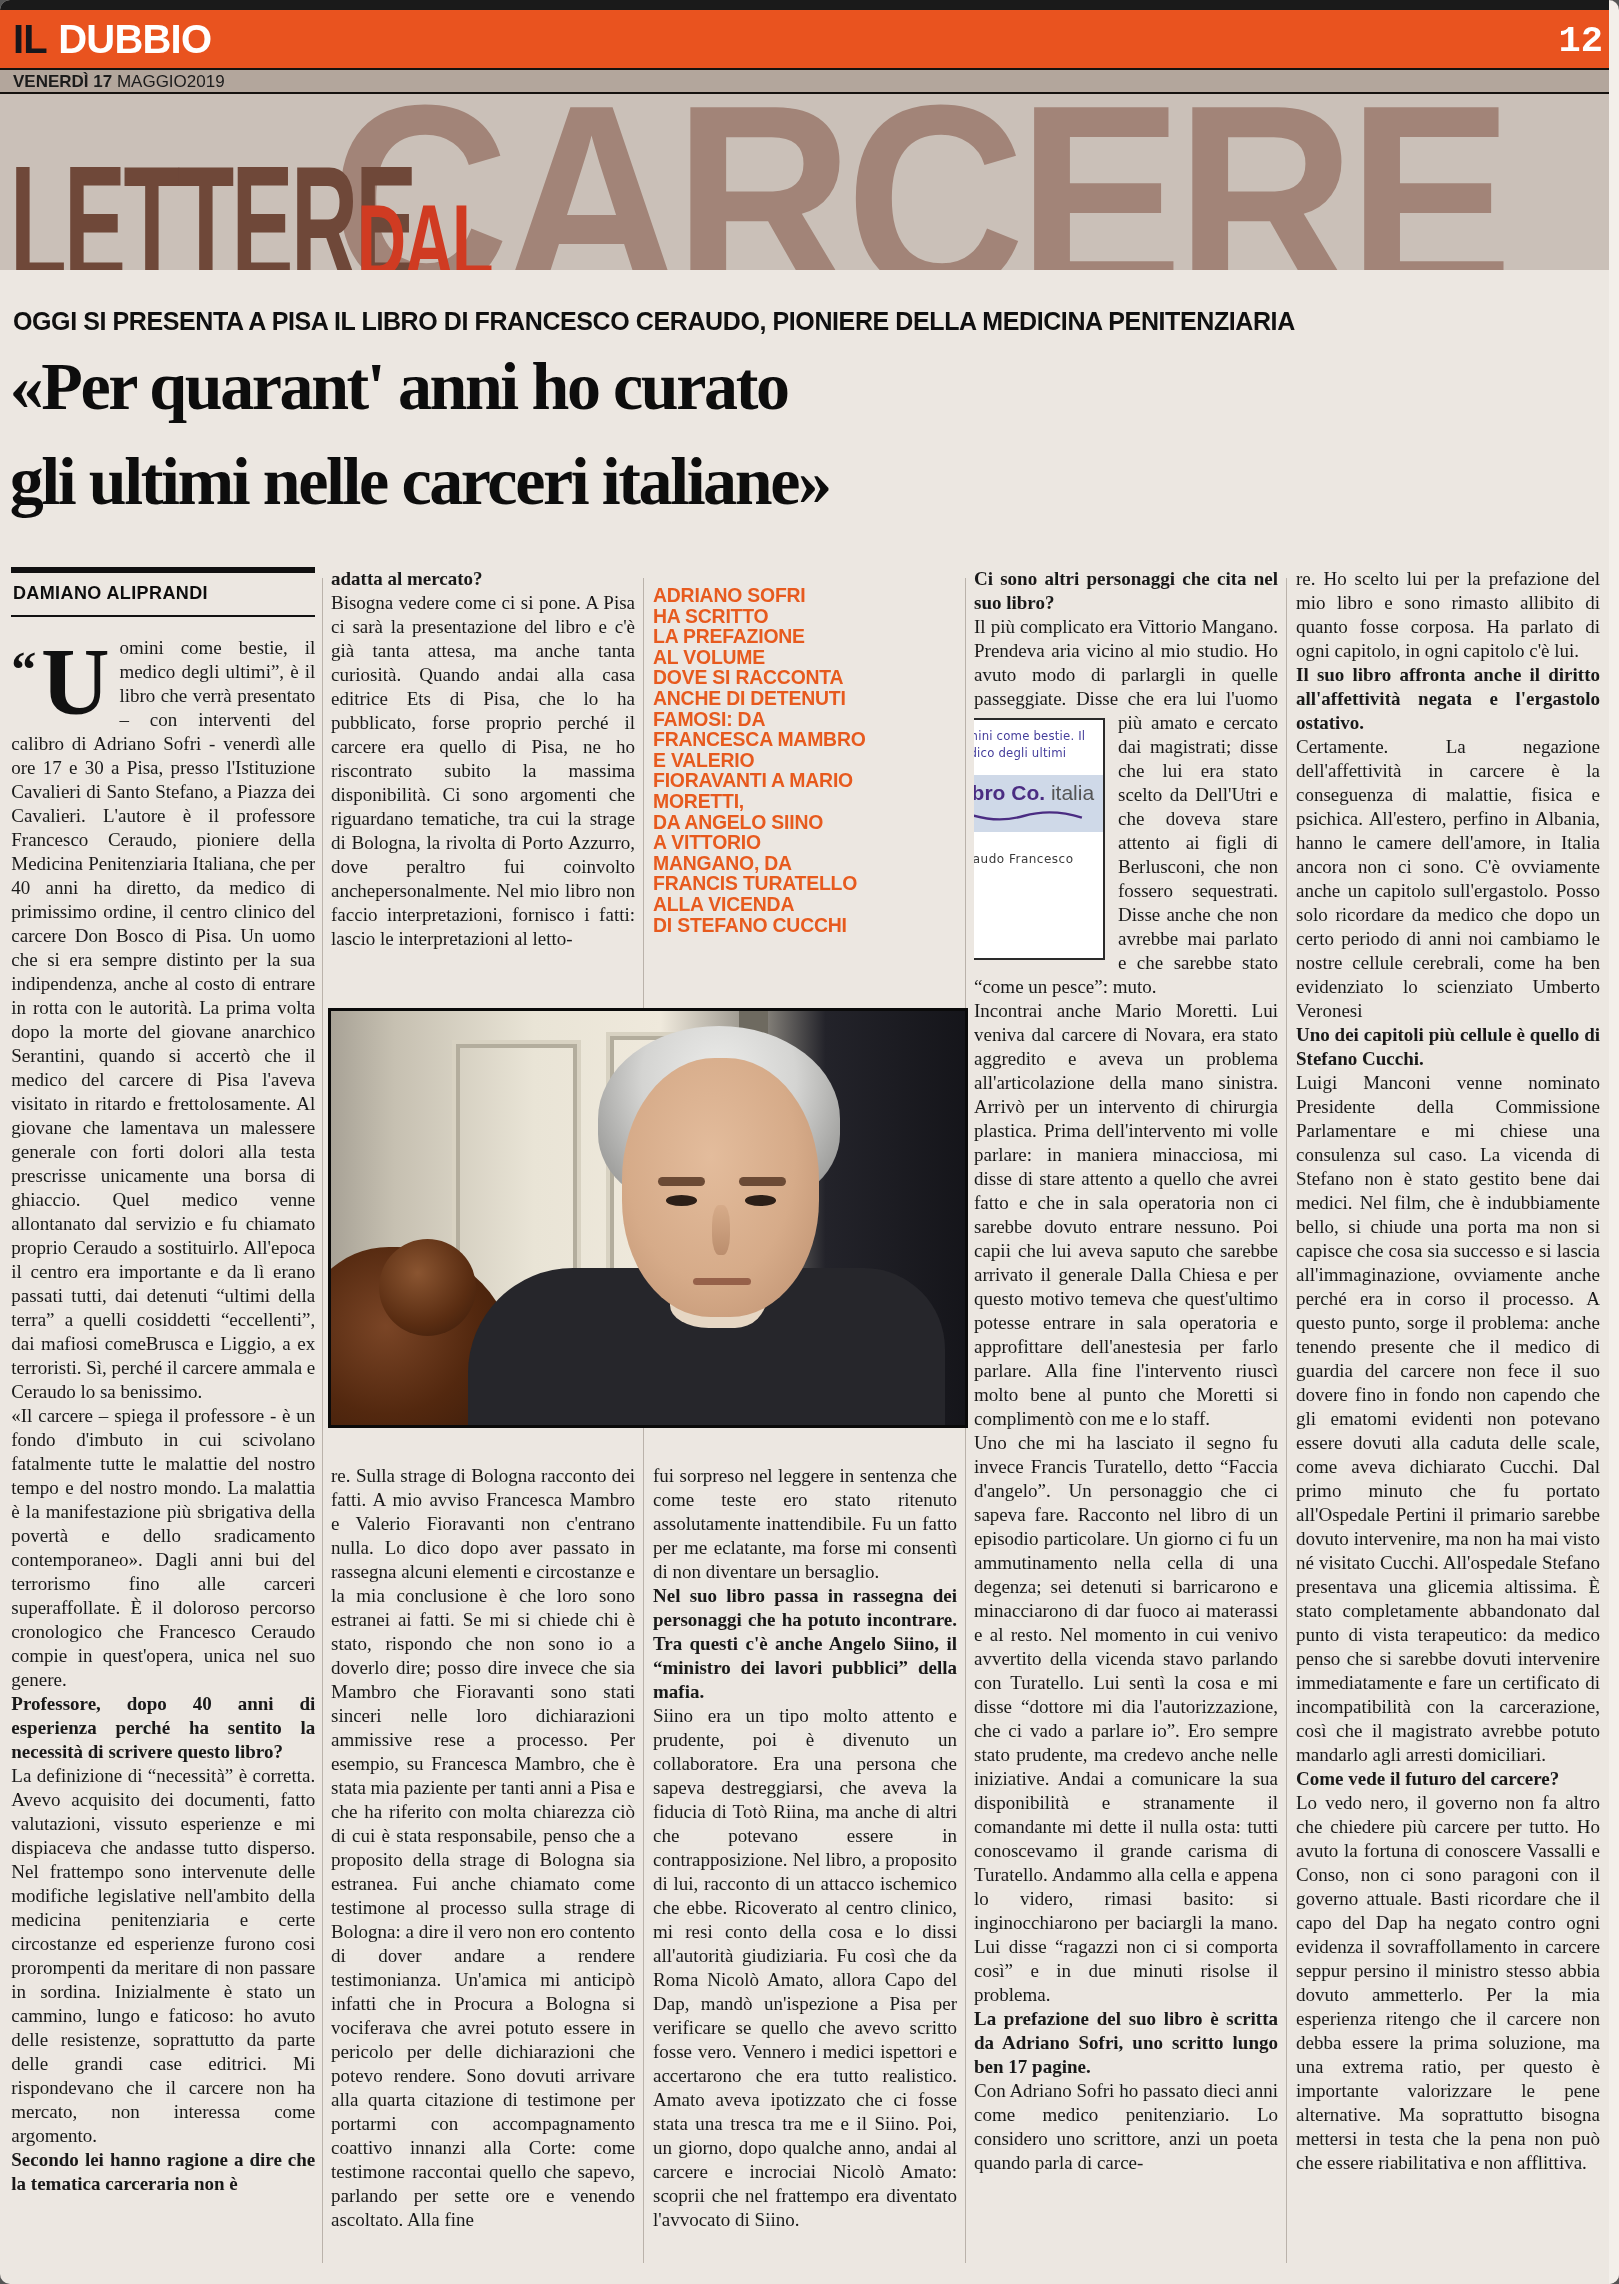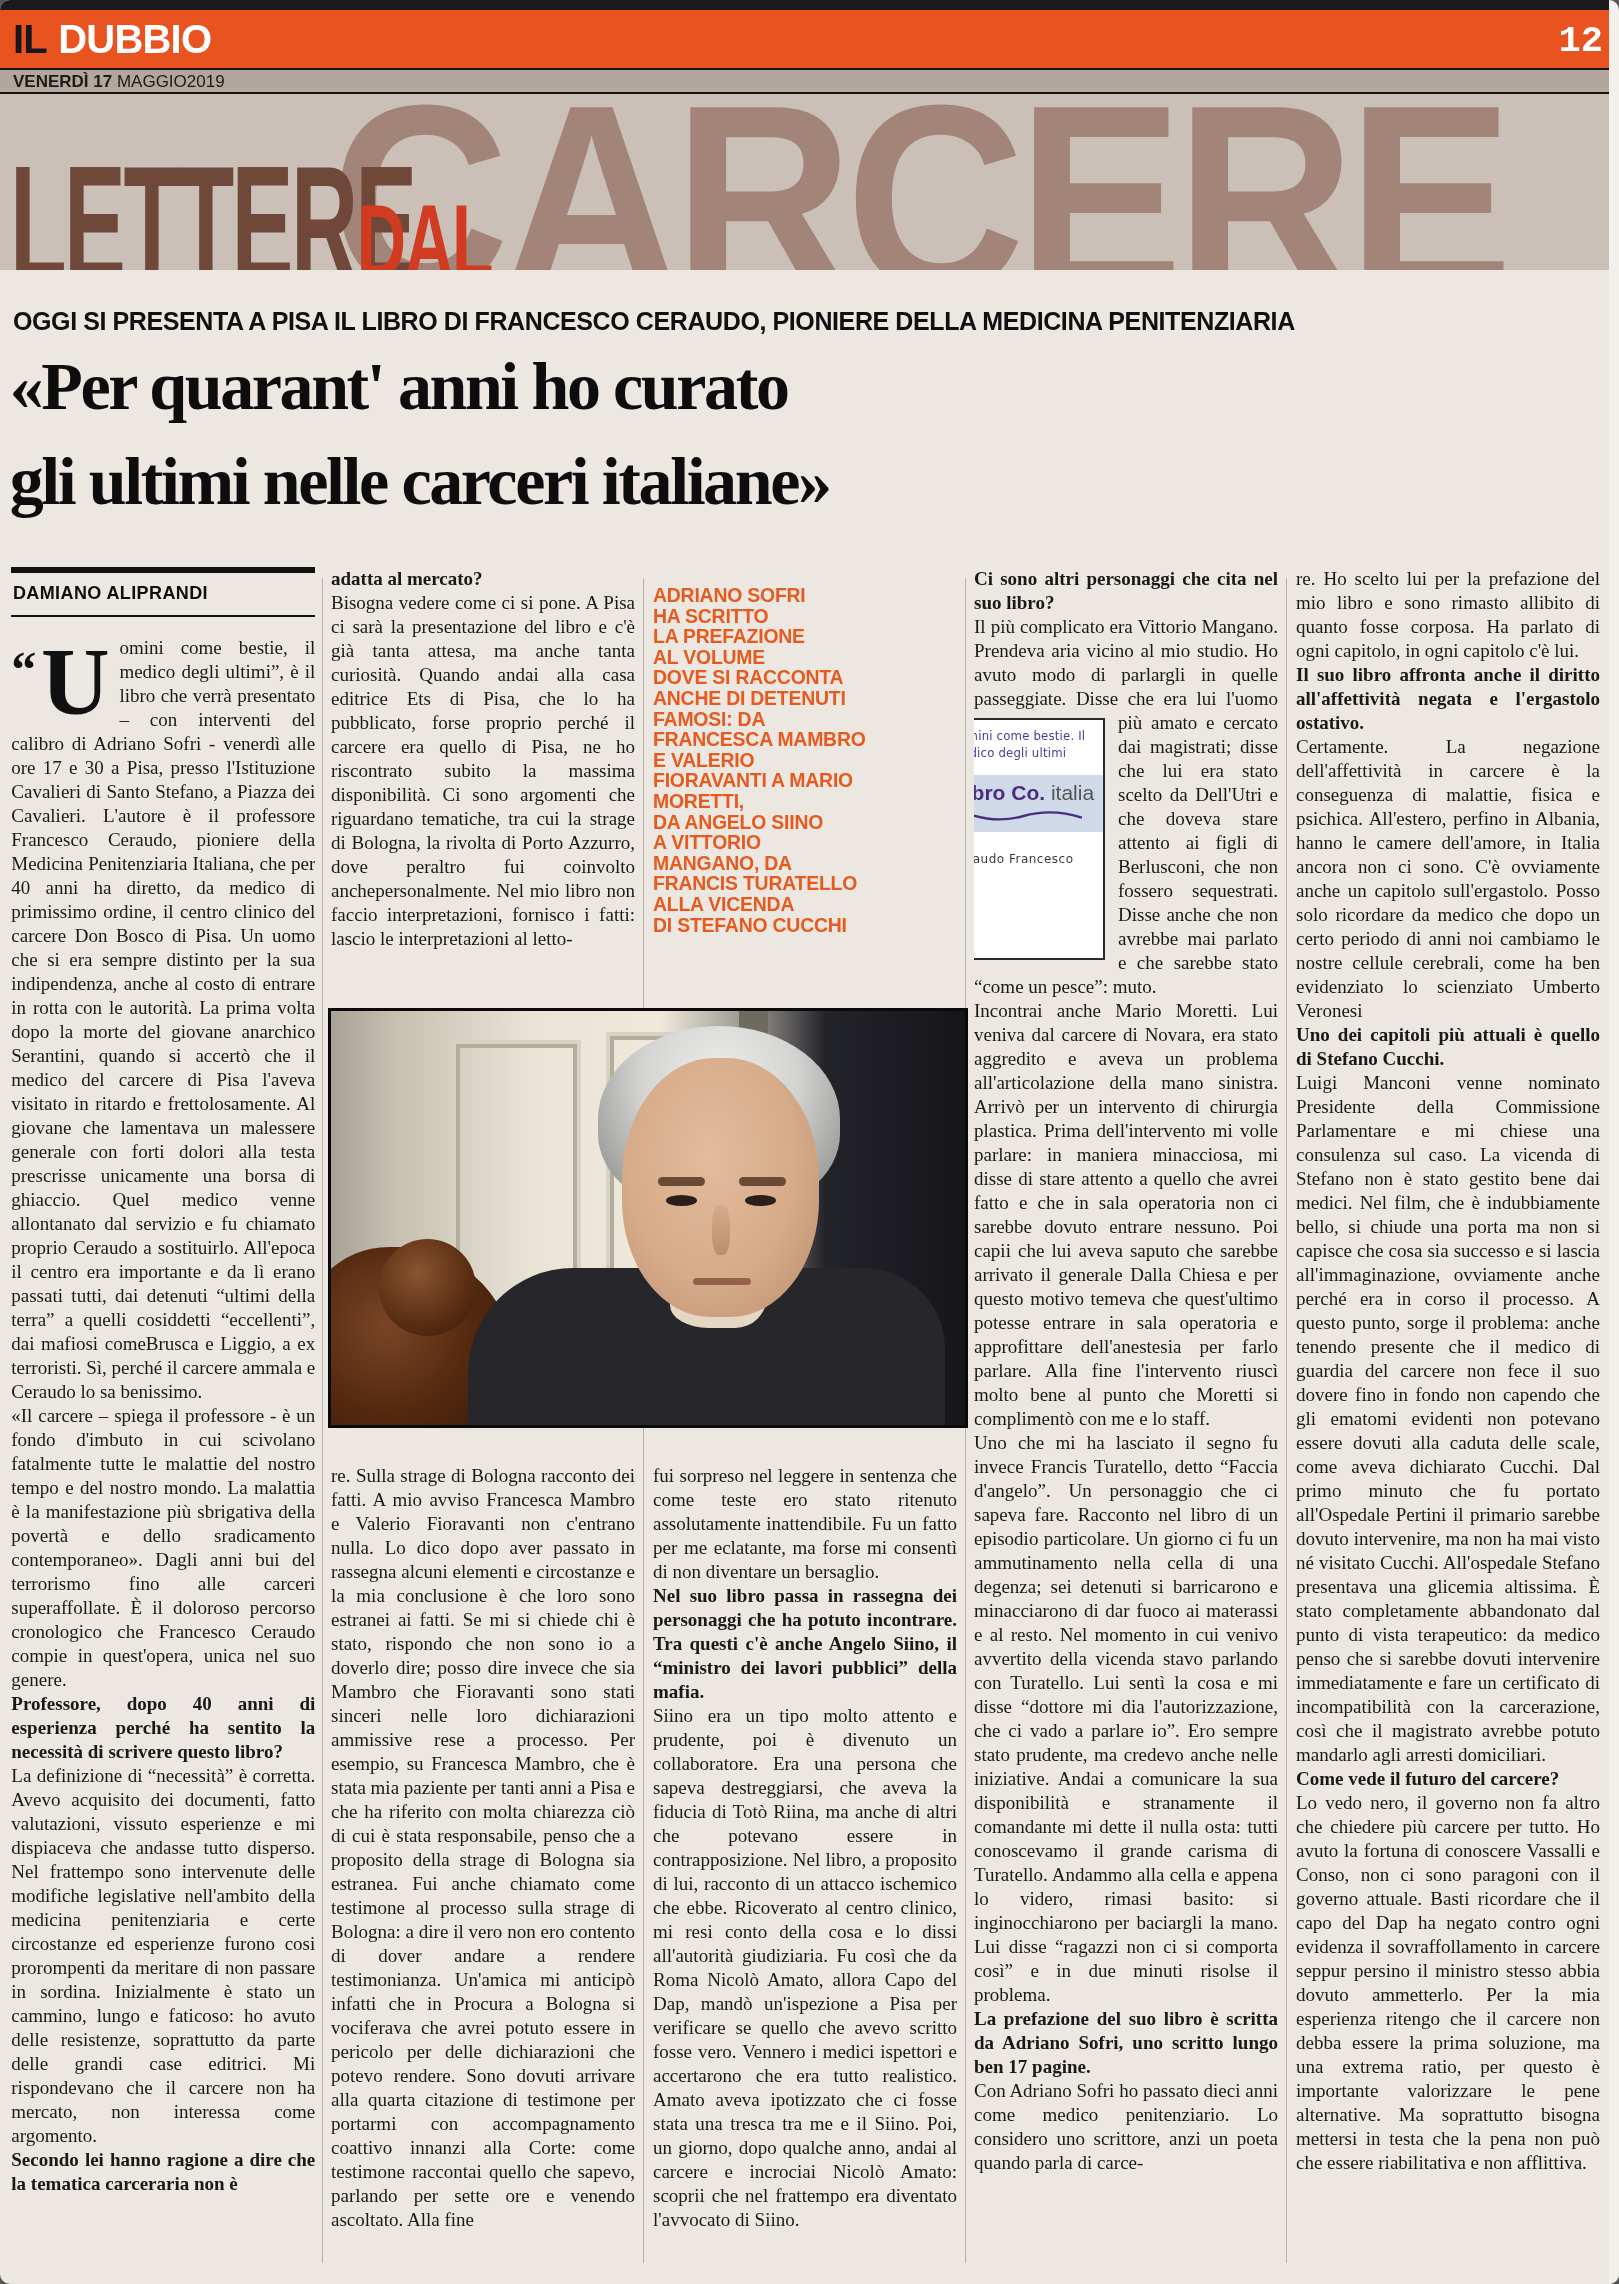--- a/index.html
+++ b/index.html
@@ -217,21 +217,21 @@
     <div class="para">Incontrai anche Mario Moretti. Lui veniva dal carcere di Novara, era stato aggredito e aveva un problema all'articolazione della mano sinistra. Arrivò per un intervento di chirurgia plastica. Prima dell'intervento mi volle parlare: in maniera minacciosa, mi disse di stare attento a quello che avrei fatto e che in sala operatoria non ci sarebbe dovuto entrare nessuno. Poi capii che lui aveva saputo che sarebbe arrivato il generale Dalla Chiesa e per questo motivo temeva che quest'ultimo potesse entrare in sala operatoria e approfittare dell'anestesia per farlo parlare. Alla fine l'intervento riuscì molto bene al punto che Moretti si complimentò con me e lo staff.</div>
     <div class="para">Uno che mi ha lasciato il segno fu invece Francis Turatello, detto “Faccia d'angelo”. Un personaggio che ci sapeva fare. Racconto nel libro di un episodio particolare. Un giorno ci fu un ammutinamento nella cella di una degenza; sei detenuti si barricarono e minacciarono di dar fuoco ai materassi e al resto. Nel momento in cui venivo avvertito della vicenda stavo parlando con Turatello. Lui sentì la cosa e mi disse “dottore mi dia l'autorizzazione, che ci vado a parlare io”. Ero sempre stato prudente, ma credevo anche nelle iniziative. Andai a comunicare la sua disponibilità e stranamente il comandante mi dette il nulla osta: tutti conoscevamo il grande carisma di Turatello. Andammo alla cella e appena lo videro, rimasi basito: si inginocchiarono per baciargli la mano. Lui disse “ragazzi non ci si comporta così” e in due minuti risolse il problema.</div>
     <div class="para q">La prefazione del suo libro è scritta da Adriano Sofri, uno scritto lungo ben 17 pagine.</div>
     <div class="para">Con Adriano Sofri ho passato dieci anni come medico penitenziario. Lo considero uno scrittore, anzi un poeta quando parla di carce-</div>
   </div>
 
   <div class="col" style="left:1296px;top:567px;height:1706px;">
     <div class="para">re. Ho scelto lui per la prefazione del mio libro e sono rimasto allibito di quanto fosse corposa. Ha parlato di ogni capitolo, in ogni capitolo c'è lui.</div>
     <div class="para q">Il suo libro affronta anche il diritto all'affettività negata e l'ergastolo ostativo.</div>
     <div class="para">Certamente. La negazione dell'affettività in carcere è la conseguenza di malattie, fisica e psichica. All'estero, perfino in Albania, hanno le camere dell'amore, in Italia ancora non ci sono. C'è ovviamente anche un capitolo sull'ergastolo. Posso solo ricordare da medico che dopo un certo periodo di anni noi cambiamo le nostre cellule cerebrali, come ha ben evidenziato lo scienziato Umberto Veronesi</div>
-    <div class="para q">Uno dei capitoli più attuali è quello di Stefano Cucchi.</div>
+    <div class="para q">Uno dei capitoli più cellule è quello di Stefano Cucchi.</div>
     <div class="para">Luigi Manconi venne nominato Presidente della Commissione Parlamentare e mi chiese una consulenza sul caso. La vicenda di Stefano non è stato gestito bene dai medici. Nel film, che è indubbiamente bello, si chiude una porta ma non si capisce che cosa sia successo e si lascia all'immaginazione, ovviamente anche perché era in corso il processo. A questo punto, sorge il problema: anche tenendo presente che il medico di guardia del carcere non fece il suo dovere fino in fondo non capendo che gli ematomi evidenti non potevano essere dovuti alla caduta delle scale, come aveva dichiarato Cucchi. Dal primo minuto che fu portato all'Ospedale Pertini il primario sarebbe dovuto intervenire, ma non ha mai visto né visitato Cucchi. All'ospedale Stefano presentava una glicemia altissima. È stato completamente abbandonato dal punto di vista terapeutico: da medico penso che si sarebbe dovuti intervenire immediatamente e fare un certificato di incompatibilità con la carcerazione, così che il magistrato avrebbe potuto mandarlo agli arresti domiciliari.</div>
     <div class="para q">Come vede il futuro del carcere?</div>
     <div class="para">Lo vedo nero, il governo non fa altro che chiedere più carcere per tutto. Ho avuto la fortuna di conoscere Vassalli e Conso, non ci sono paragoni con il governo attuale. Basti ricordare che il capo del Dap ha negato contro ogni evidenza il sovraffollamento in carcere seppur persino il ministro stesso abbia dovuto ammetterlo. Per la mia esperienza ritengo che il carcere non debba essere la prima soluzione, ma una extrema ratio, per questo è importante valorizzare le pene alternative. Ma soprattutto bisogna mettersi in testa che la pena non può che essere riabilitativa e non afflittiva.</div>
   </div>
 
   <div class="right-edge"></div>
 </div>
 
 
 </body></html>

